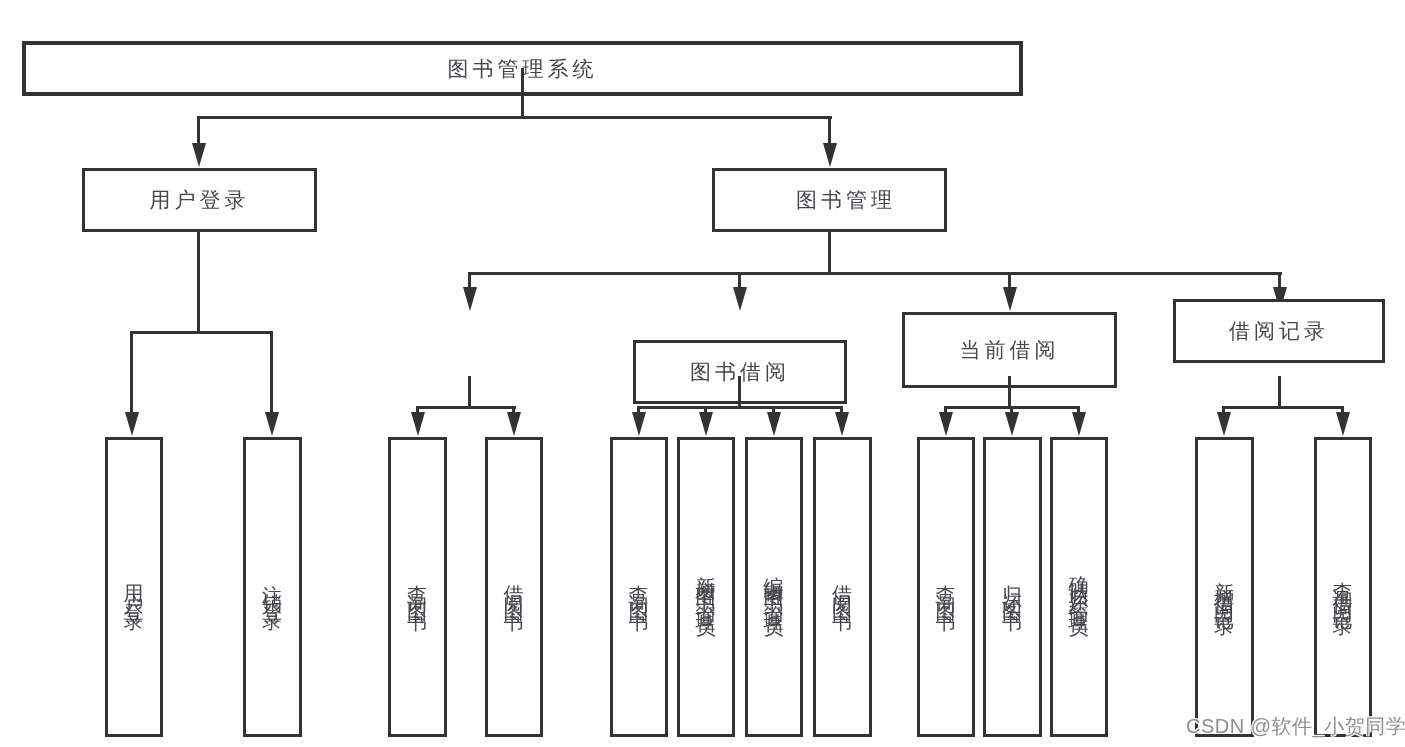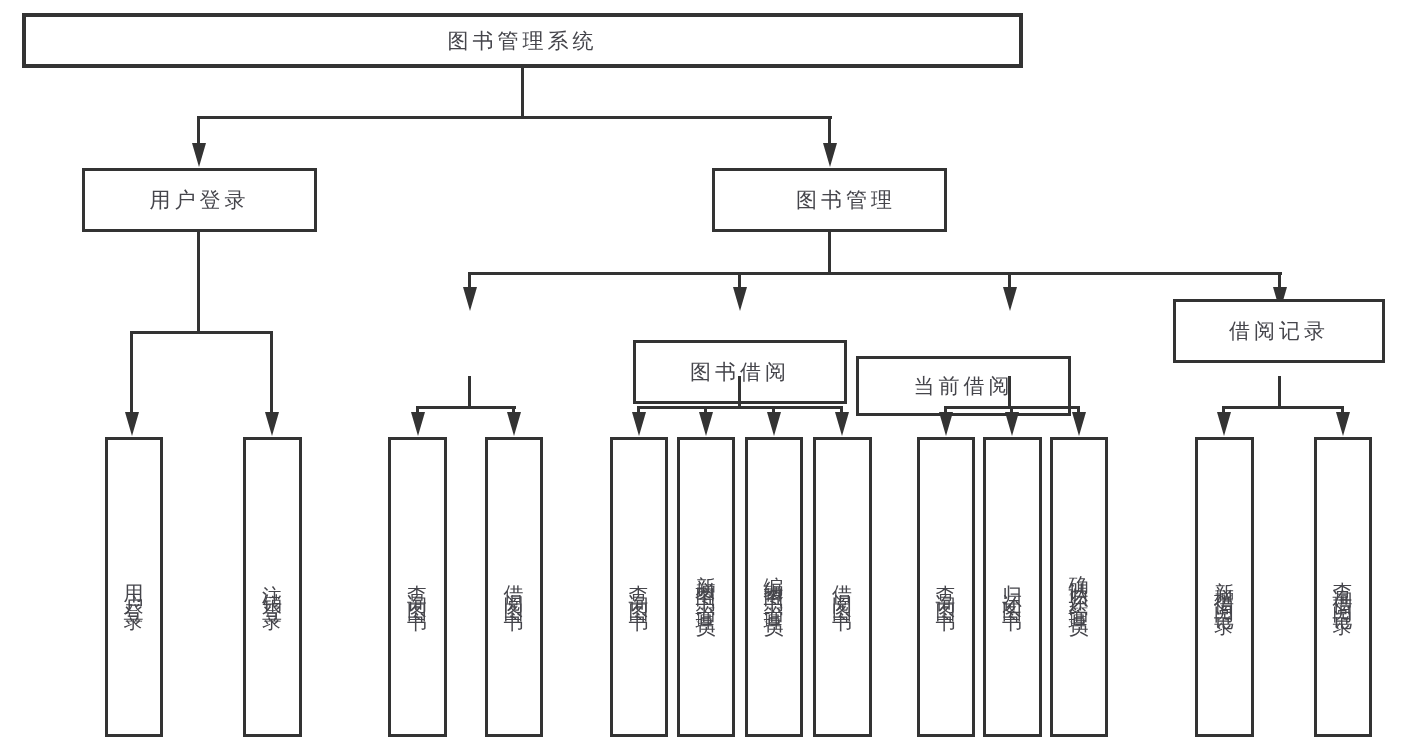--- a/index.html
+++ b/index.html
@@ -4,21 +4,21 @@
 <style>
   html,body{margin:0;padding:0;background:#ffffff;}
   #canvas{
     position:relative;width:1405px;height:747px;background:#ffffff;overflow:hidden;
     font-family:"Liberation Sans",sans-serif;color:#45454b;
   }
   .box{
     position:absolute;box-sizing:border-box;border:3px solid #333333;background:#ffffff;
     display:flex;align-items:center;justify-content:center;
   }
-  .box.root{border-width:4px;}
+  .box.root{border-width:4px;margin-top:28px;}
   .hlabel{font-size:21px;letter-spacing:4px;white-space:nowrap;font-weight:500;}
   .vbox{padding:4px 0;}
   .vlabel{
     writing-mode:vertical-rl;font-size:20px;letter-spacing:9px;line-height:1;
     font-weight:500;white-space:nowrap;
   }
   .l{position:absolute;background:#333333;display:block;}
   .l.v{width:3px;}
   .l.h{height:3px;}
   .ah{
@@ -69,21 +69,21 @@
   <i class="l v" style="left:1008px;top:272px;height:21px;"></i>
   <i class="l v" style="left:1278px;top:272px;height:21px;"></i>
   <i class="ah" style="left:463px;top:287px;"></i>
   <i class="ah" style="left:733px;top:287px;"></i>
   <i class="ah" style="left:1003px;top:287px;"></i>
   <i class="ah" style="left:1273px;top:287px;"></i>
 
   <div class="box" style="left:633px;top:312px;width:214px;height:64px;margin-top:28px;">
     <span class="hlabel">图书借阅</span>
   </div>
-  <div class="box" style="left:856px;top:312px;width:215px;height:60px;margin-top:44px;">
+  <div class="box" style="left:902px;top:312px;width:215px;height:76px;">
     <span class="hlabel">当前借阅</span>
   </div>
   <div class="box" style="left:1173px;top:299px;width:212px;height:64px;">
     <span class="hlabel">借阅记录</span>
   </div>
 
   <i class="l v" style="left:468px;top:376px;height:32px;"></i>
   <i class="l v" style="left:738px;top:376px;height:32px;"></i>
   <i class="l v" style="left:1008px;top:376px;height:32px;"></i>
   <i class="l v" style="left:1278px;top:376px;height:32px;"></i>
@@ -155,14 +155,15 @@
     <span class="vlabel" style="letter-spacing:6px;">确认归还（管理员）</span>
   </div>
 
   <div class="box vbox" style="left:1195px;top:437px;width:59px;height:300px;">
     <span class="vlabel" style="letter-spacing:7px;">新增借阅记录</span>
   </div>
   <div class="box vbox" style="left:1314px;top:437px;width:58px;height:300px;">
     <span class="vlabel" style="letter-spacing:7px;">查询借阅记录</span>
   </div>
 
+  <div class="watermark">CSDN @软件_小贺同学</div>
 
 </div>
 
 </body></html>

